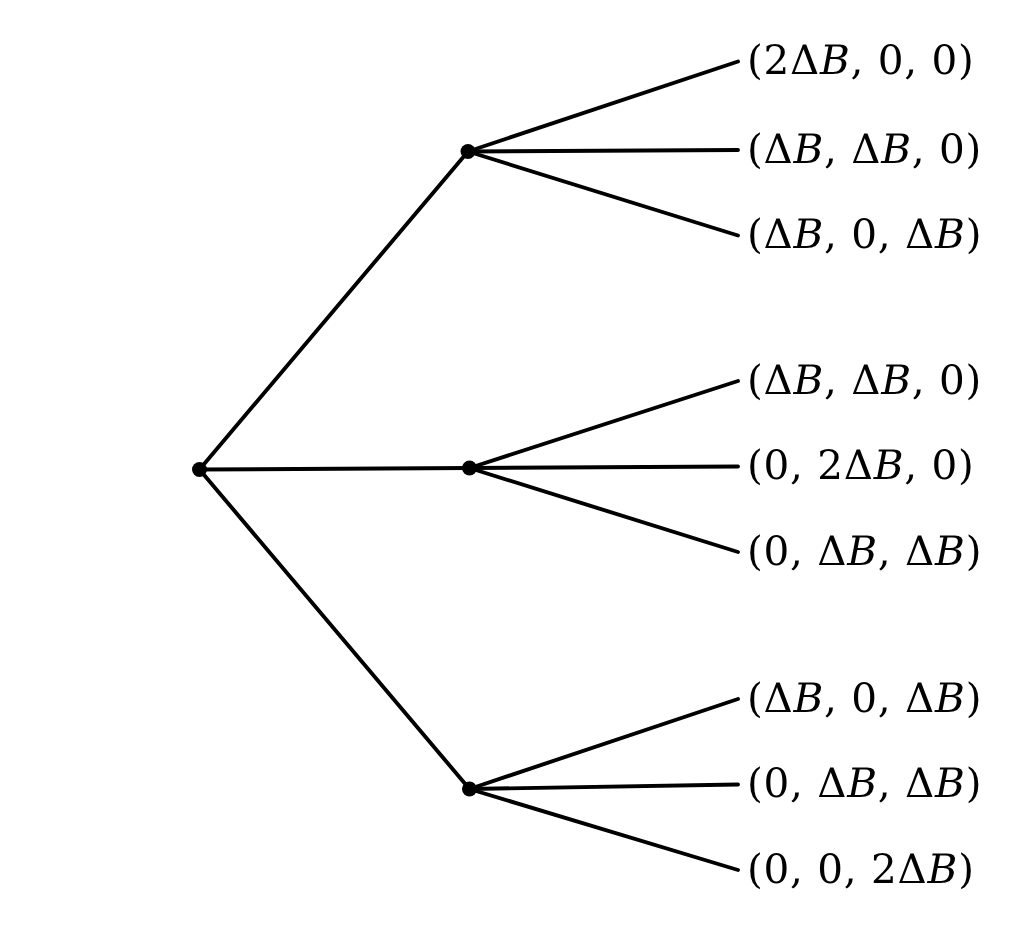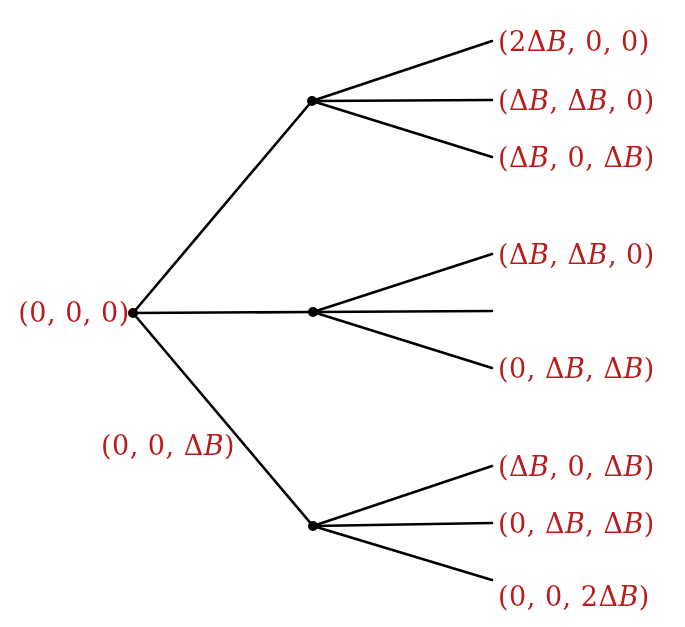--- a/index.html
+++ b/index.html
@@ -17,21 +17,21 @@
   }
   .figure svg {
     position: absolute;
     left: 0;
     top: 0;
   }
   .label {
     position: absolute;
     font-size: 27px;
     line-height: 1;
-    color: #b91c1c;
+    color: #000000;
     white-space: nowrap;
     transform: translate(-50%, -50%);
     letter-spacing: 0.5px;
   }
   .leaf-label {
     transform: translate(0, -50%);
   }
   .label i {
     font-style: italic;
   }
@@ -53,28 +53,27 @@
       <line x1="133" y1="313" x2="313" y2="526" stroke="#000000" stroke-width="2.6" stroke-linecap="round"></line>
       <line x1="313" y1="526" x2="492" y2="466" stroke="#000000" stroke-width="2.6" stroke-linecap="round"></line>
       <line x1="313" y1="526" x2="492" y2="523" stroke="#000000" stroke-width="2.6" stroke-linecap="round"></line>
       <line x1="313" y1="526" x2="492" y2="580" stroke="#000000" stroke-width="2.6" stroke-linecap="round"></line>
       <circle cx="133" cy="313" r="5" fill="#000000"></circle>
       <circle cx="312" cy="101" r="5" fill="#000000"></circle>
       <circle cx="313" cy="312" r="5" fill="#000000"></circle>
       <circle cx="313" cy="526" r="5" fill="#000000"></circle>
     </svg>
 
-  <div class="label" style="left: 74px; top: 312px;">(0, 0, 0)</div>
 
-  <div class="label" style="left: 168px; top: 445px;">(0, 0, Δ<i>B</i>)</div>
 
   <div class="label leaf-label" style="left: 498px; top: 41px;">(2Δ<i>B</i>, 0, 0)</div>
   <div class="label leaf-label" style="left: 498px; top: 100px;">(Δ<i>B</i>, Δ<i>B</i>, 0)</div>
   <div class="label leaf-label" style="left: 498px; top: 157px;">(Δ<i>B</i>, 0, Δ<i>B</i>)</div>
 
   <div class="label leaf-label" style="left: 498px; top: 254px;">(Δ<i>B</i>, Δ<i>B</i>, 0)</div>
+  <div class="label leaf-label" style="left: 498px; top: 311px;">(0, 2Δ<i>B</i>, 0)</div>
   <div class="label leaf-label" style="left: 498px; top: 368px;">(0, Δ<i>B</i>, Δ<i>B</i>)</div>
 
   <div class="label leaf-label" style="left: 498px; top: 466px;">(Δ<i>B</i>, 0, Δ<i>B</i>)</div>
   <div class="label leaf-label" style="left: 498px; top: 523px;">(0, Δ<i>B</i>, Δ<i>B</i>)</div>
-  <div class="label leaf-label" style="left: 498px; top: 596px;">(0, 0, 2Δ<i>B</i>)</div>
+  <div class="label leaf-label" style="left: 498px; top: 580px;">(0, 0, 2Δ<i>B</i>)</div>
 
 </div>
 
 </body></html>

